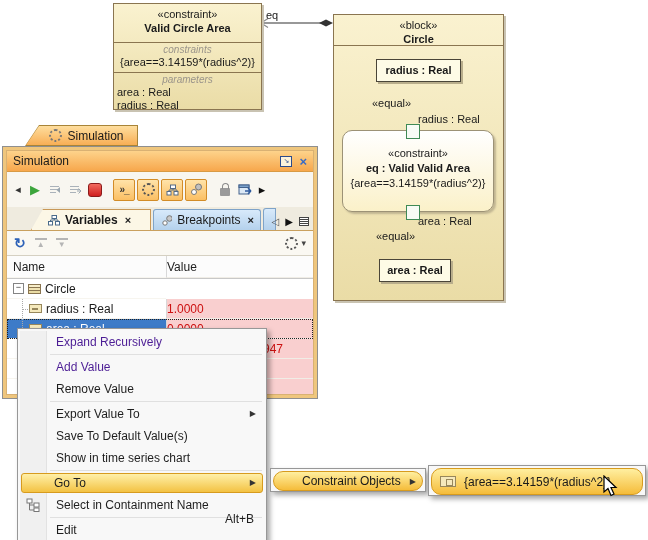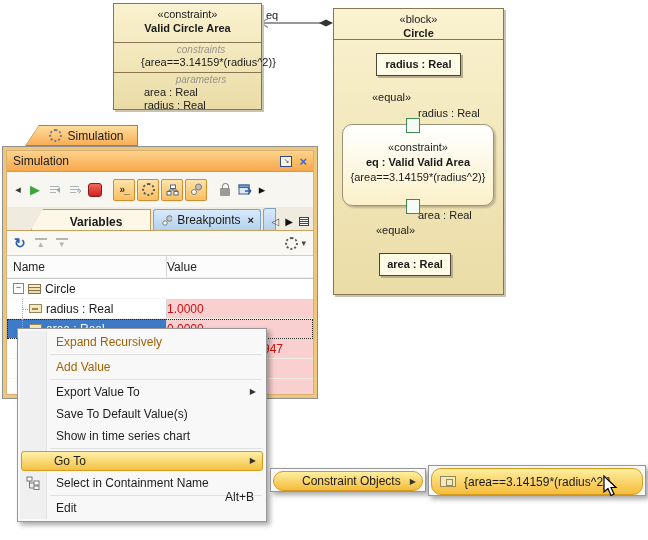--- a/index.html
+++ b/index.html
@@ -6,21 +6,21 @@
   .canvas{position:relative;width:648px;height:540px;background:#ffffff;overflow:hidden;
           font-family:"Liberation Sans",sans-serif;font-size:11px;color:#1a1a1a;}
   svg.overlay{position:absolute;left:0;top:0;pointer-events:none;}
 
   
   .sysml-block{position:absolute;border:1px solid #8a7550;
       background:linear-gradient(180deg,#faf2d0,#eadca6);
       box-shadow:2px 2px 0 #c9c3b2;}
   .blk-header{text-align:center;padding-top:3px;line-height:14px;}
   .blk-name{font-weight:bold;}
-  .compartment{border-top:1px solid #8a7550;padding-left:27px;}
+  .compartment{border-top:1px solid #8a7550;}
   .comp-label{display:block;text-align:center;font-style:italic;color:#9a948a;font-size:10px;line-height:12px;padding-top:1px;}
   .comp-line{display:block;line-height:13px;padding-left:3px;}
   .expr-line{display:block;text-align:center;line-height:13px;white-space:nowrap;}
 
   .part-box{position:absolute;background:#fefbe6;border:1px solid #4a4538;
       box-shadow:2px 2px 0 #b9ae8c;text-align:center;font-weight:bold;}
   .cp-box{position:absolute;left:8px;top:115px;width:152px;height:82px;border-radius:10px;
       border:1px solid #9c9276;background:linear-gradient(180deg,#ffffff,#fbf1c9);
       box-shadow:2px 2px 2px #c0b592;text-align:center;padding-top:15px;line-height:15px;box-sizing:border-box;}
   .port{position:absolute;width:12px;height:13px;background:#f7fbf5;border:1px solid #3f8a55;z-index:3;}
@@ -60,21 +60,21 @@
   .gear{width:9px;height:9px;border:2px dotted #666;border-radius:50%;display:inline-block;box-sizing:content-box;}
   .lock-ic{position:relative;width:10px;height:8px;background:#9a9a9a;border-radius:1px;margin-top:5px;}
   .lock-ic::before{content:'';position:absolute;left:1.5px;top:-5px;width:5px;height:5px;
       border:1.5px solid #8b8b8b;border-bottom:none;border-radius:4px 4px 0 0;}
 
   .tabrow{height:23px;flex:0 0 23px;background:#efebdf;border-bottom:1px solid #c9a05e;
       position:relative;display:flex;align-items:flex-end;}
   .doc-tab{position:absolute;bottom:0;height:21px;display:flex;align-items:center;gap:5px;
       font-size:12px;padding:0 6px 0 16px;box-sizing:border-box;}
   .doc-tab.active{left:24px;width:120px;background:#fcf7e6;border:1px solid #c89858;border-bottom:none;
-      clip-path:polygon(12px 0,100% 0,100% 100%,0 100%);font-weight:bold;flex-direction:column;}
+      clip-path:polygon(12px 0,100% 0,100% 100%,0 100%);font-weight:bold;}
   .doc-tab.blue{left:146px;width:108px;background:linear-gradient(180deg,#d8eafb,#b4d1ec);
       border:1px solid #7fa3c8;border-bottom:none;border-radius:3px 3px 0 0;padding-left:8px;}
   .tab-sliver{position:absolute;left:256px;bottom:0;width:11px;height:21px;
       background:linear-gradient(180deg,#d8eafb,#b4d1ec);border:1px solid #7fa3c8;border-bottom:none;border-radius:3px 0 0 0;}
   .tab-x{font-weight:bold;font-size:11px;color:#222;margin-left:2px;}
   .navs{position:absolute;right:4px;bottom:3px;display:flex;align-items:center;gap:6px;}
   .nav-prev{color:#555;font-size:10px;}
   .nav-next{color:#111;font-size:10px;}
   .list-ic{width:10px;height:9px;border:1px solid #444;box-sizing:border-box;
       background:linear-gradient(#fff 1px,#444 1px,#444 2px,#fff 2px,#fff 3px,#444 3px,#444 4px,#fff 4px,#fff 5px,#444 5px,#444 6px,#fff 6px);}
@@ -110,21 +110,21 @@
   .indent::before{content:'';position:absolute;left:9px;top:0;bottom:0;border-left:1px dotted #aaa;}
   .indent::after{content:'';position:absolute;left:9px;top:50%;width:6px;border-top:1px dotted #aaa;}
   .frag{padding-left:96px;}
 
   
   .menu{position:absolute;left:17px;top:328px;width:250px;background:#f8f8f8;
       border:1px solid #979797;box-shadow:3px 3px 5px rgba(0,0,0,.35);z-index:50;
       padding:2px;box-sizing:border-box;font-size:12px;}
   .menu-gutter{position:absolute;left:2px;top:2px;bottom:2px;width:26px;background:#f0f0f0;border-right:1px solid #e2e2e2;}
   .mi{position:relative;height:22px;line-height:22px;padding-left:36px;color:#1e1e1e;white-space:nowrap;}
-  .mi.disabled{color:#a16207;}
+  .mi.disabled{color:#4c1d95;}
   .mi .sub-arrow{position:absolute;right:8px;top:0;font-size:8px;color:#333;}
   .mi .shortcut{position:absolute;right:10px;top:14px;}
   .mi.hl{padding-left:34px;margin:0 0 0 0;}
   .mi.hl .hl-bg{position:absolute;left:1px;right:1px;top:1px;bottom:1px;border:1px solid #d79b1e;border-radius:3px;
       background:linear-gradient(180deg,#fff0a8,#f3c243);z-index:0;}
   .mi.hl span.lbl{position:relative;z-index:1;}
   .mi.hl .sub-arrow{z-index:1;}
   .msep{height:1px;background:#e0e0e0;margin:1px 2px 1px 30px;}
   .gutter-ic{position:absolute;left:6px;top:4px;z-index:1;}
 
@@ -167,21 +167,21 @@
       <span class="comp-label">constraints</span>
       <span class="expr-line">{area==3.14159*(radius^2)}</span>
     </div>
     <div class="compartment" style="height:38px;">
       <span class="comp-label">parameters</span>
       <span class="comp-line">area : Real</span>
       <span class="comp-line">radius : Real</span>
     </div>
   </div>
 
-  <div class="sysml-block" style="left:333px;top:8px;width:169px;height:285px;">
+  <div class="sysml-block" style="left:333px;top:14px;width:169px;height:285px;">
     <div class="blk-header" style="height:31px;border-bottom:1px solid #8a7550;box-sizing:border-box;">
       <span style="display:block;">«block»</span>
       <span class="blk-name" style="display:block;">Circle</span>
     </div>
 
     <div class="part-box" style="left:42px;top:44px;width:83px;height:21px;line-height:21px;">radius : Real</div>
 
     <div class="diag-label" style="left:38px;top:82px;">«equal»</div>
     <div class="diag-label" style="left:84px;top:98px;">radius : Real</div>
 
@@ -379,20 +379,22 @@
   </div>
 
   <div class="menu">
     <div class="menu-gutter"></div>
 
     <div class="mi disabled">
       <span>Expand Recursively</span></div>
     <div class="msep"></div>
     <div class="mi disabled">
       <span>Add Value</span></div>
+    <div class="mi">
+      <span>Remove Value</span></div>
     <div class="msep"></div>
     <div class="mi">
       <span>Export Value To</span>
       <span class="sub-arrow">▶</span></div>
     <div class="mi">
       <span>Save To Default Value(s)</span></div>
     <div class="mi">
       <span>Show in time series chart</span></div>
     <div class="msep"></div>
     <div class="mi hl">

